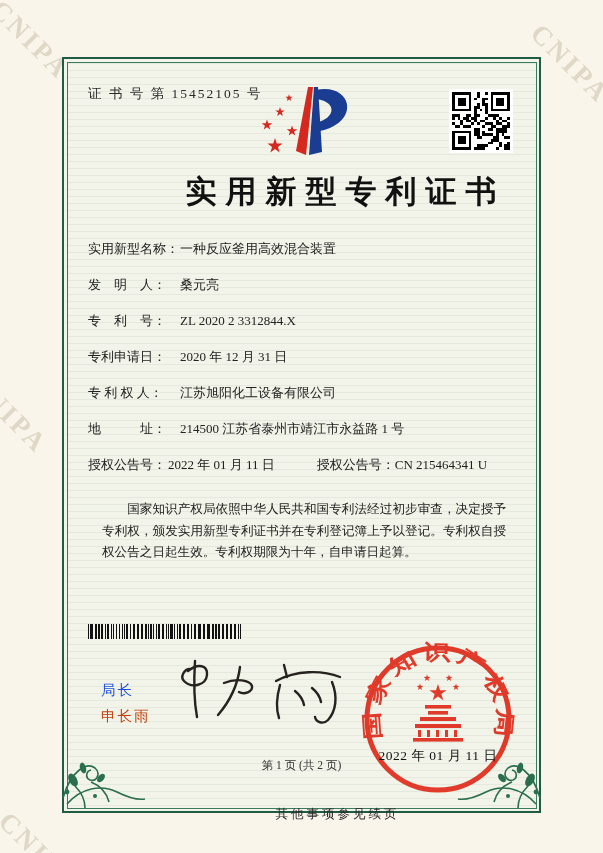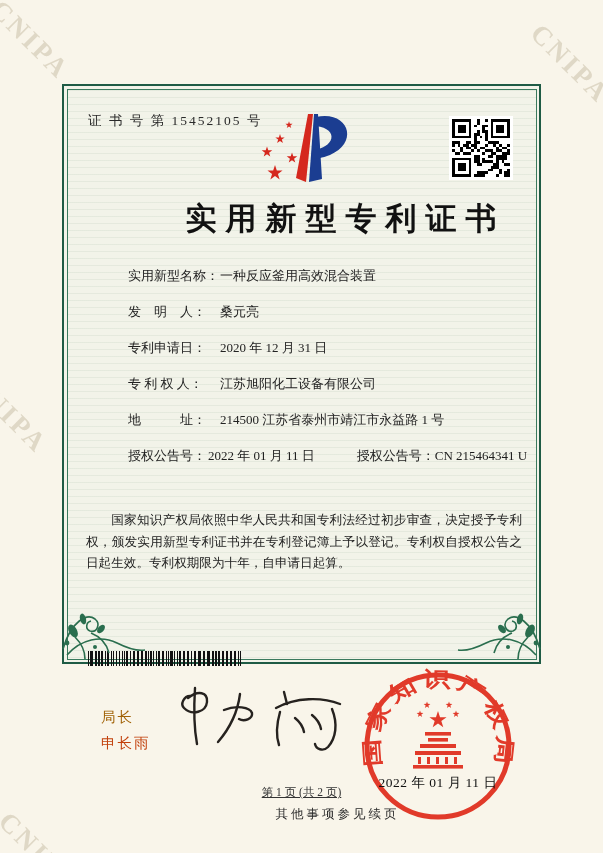--- a/index.html
+++ b/index.html
@@ -10,55 +10,55 @@
     color:#1c1c1c;
   }
   
   .wm{
     position:absolute; font-family:"Liberation Serif",serif; font-weight:bold;
     font-size:27px; letter-spacing:3px; color:rgba(186,172,146,0.40);
     transform:rotate(45deg); transform-origin:left top; pointer-events:none; white-space:nowrap;
   }
   
   .frame{
-    position:absolute; left:62px; top:84px; width:479px; height:580px;
+    position:absolute; left:62px; top:57px; width:479px; height:756px;
     border:2.5px solid #1f5b45; background:#f2f3e9; box-sizing:border-box;
   }
   .frame-inner{
     position:absolute; inset:2.5px; border:1.2px solid #3a7a5e; box-sizing:border-box;
     background:repeating-linear-gradient(180deg, rgba(140,168,144,0.13) 0 1px, rgba(255,255,255,0) 1px 7px);
   }
   .cert-no{position:absolute; left:24px; top:26px; font-size:13.5px; letter-spacing:2px; color:#2a2a2a;}
   .logo{position:absolute; left:178px; top:22px; width:128px; height:80px;}
   .qr{position:absolute; right:26px; top:30px; width:64px; height:64px; background:#fff; padding:3px; box-sizing:border-box;}
   .title{
     position:absolute; left:0; top:112px; width:100%; text-align:center;
     font-size:31px; font-weight:bold; letter-spacing:9px; color:#111;padding-left:44px;
   }
-  .fields{position:absolute; left:24px; top:172px; width:432px; font-size:13px;margin-left:40px;}
+  .fields{position:absolute; left:24px; top:172px; width:432px; font-size:13px;}
   .frow{height:36px; line-height:36px; white-space:nowrap;}
   .frow .lab{display:inline-block; min-width:92px; color:#222;}
   .frow .val{color:#222;}
   .grant .lab2{display:inline-block; min-width:80px;}
   .grant .seg2{margin-left:42px;}
   .paras{
     position:absolute; left:22px; top:424px; width:436px;
     font-size:12.6px; line-height:21.6px; text-align:justify; color:#222;
   }
-  .paras p{margin:0; text-indent:2em;}
+  .paras p{margin:16px; text-indent:2em;}
   .barcode{position:absolute; left:24px; top:565px; width:154px; height:15px;}
-  .sig-title{position:absolute; left:37px; top:622px; font-size:14.5px; font-weight:500; color:#a16207; letter-spacing:2px;}
+  .sig-title{position:absolute; left:37px; top:622px; font-size:14.5px; font-weight:500; color:#1d4ed8; letter-spacing:2px;}
   .sig-name{position:absolute; left:37px; top:648px; font-size:14.5px; font-weight:500; color:#c2410c; letter-spacing:2px;}
   .sig-hand{position:absolute; left:100px; top:596px; width:200px; height:78px;}
   .seal{position:absolute; left:296px; top:582px; width:156px; height:156px;}
   .seal-date{
     position:absolute; left:296px; top:688px; width:156px; text-align:center;
     font-size:13.5px; font-weight:500; color:#111; letter-spacing:0.5px; white-space:nowrap;
   }
-  .page-info{position:absolute; left:0; top:699px; width:100%; text-align:center; font-size:11.5px; color:#333;text-decoration:underline;}
+  .page-info{position:absolute; left:0; top:699px; width:100%; text-align:center; font-size:11.5px; color:#333;}
   .orn{position:absolute; width:86px; height:62px; bottom:-9px;}
   .orn.left{left:-3px;}
   .orn.right{right:-3px; transform:scaleX(-1);}
   .note{
     position:absolute; left:0; top:806px; width:100%; text-align:center;
     font-size:12.5px; color:#2a2a2a; letter-spacing:3px;padding-left:36px;
   }
 </style>
 </head>
 <body>
@@ -319,20 +319,23 @@
     <div class="title">实用新型专利证书</div>
 
     <div class="fields">
       <div class="frow">
         <span class="lab">实用新型名称：</span><span class="val">一种反应釜用高效混合装置</span>
       </div>
       <div class="frow">
         <span class="lab">发　明　人：</span><span class="val">桑元亮</span>
       </div>
       <div class="frow">
+        <span class="lab">专　利　号：</span><span class="val">ZL 2020 2 3312844.X</span>
+      </div>
+      <div class="frow">
         <span class="lab">专利申请日：</span><span class="val">2020 年 12 月 31 日</span>
       </div>
       <div class="frow">
         <span class="lab">专 利 权 人：</span><span class="val">江苏旭阳化工设备有限公司</span>
       </div>
       <div class="frow">
         <span class="lab">地　　　址：</span><span class="val">214500 江苏省泰州市靖江市永益路 1 号</span>
       </div>
       <div class="frow grant">
         <span class="lab2">授权公告号：</span><span>2022 年 01 月 11 日</span><span class="seg2">授权公告号：</span><span>CN 215464341 U</span>

